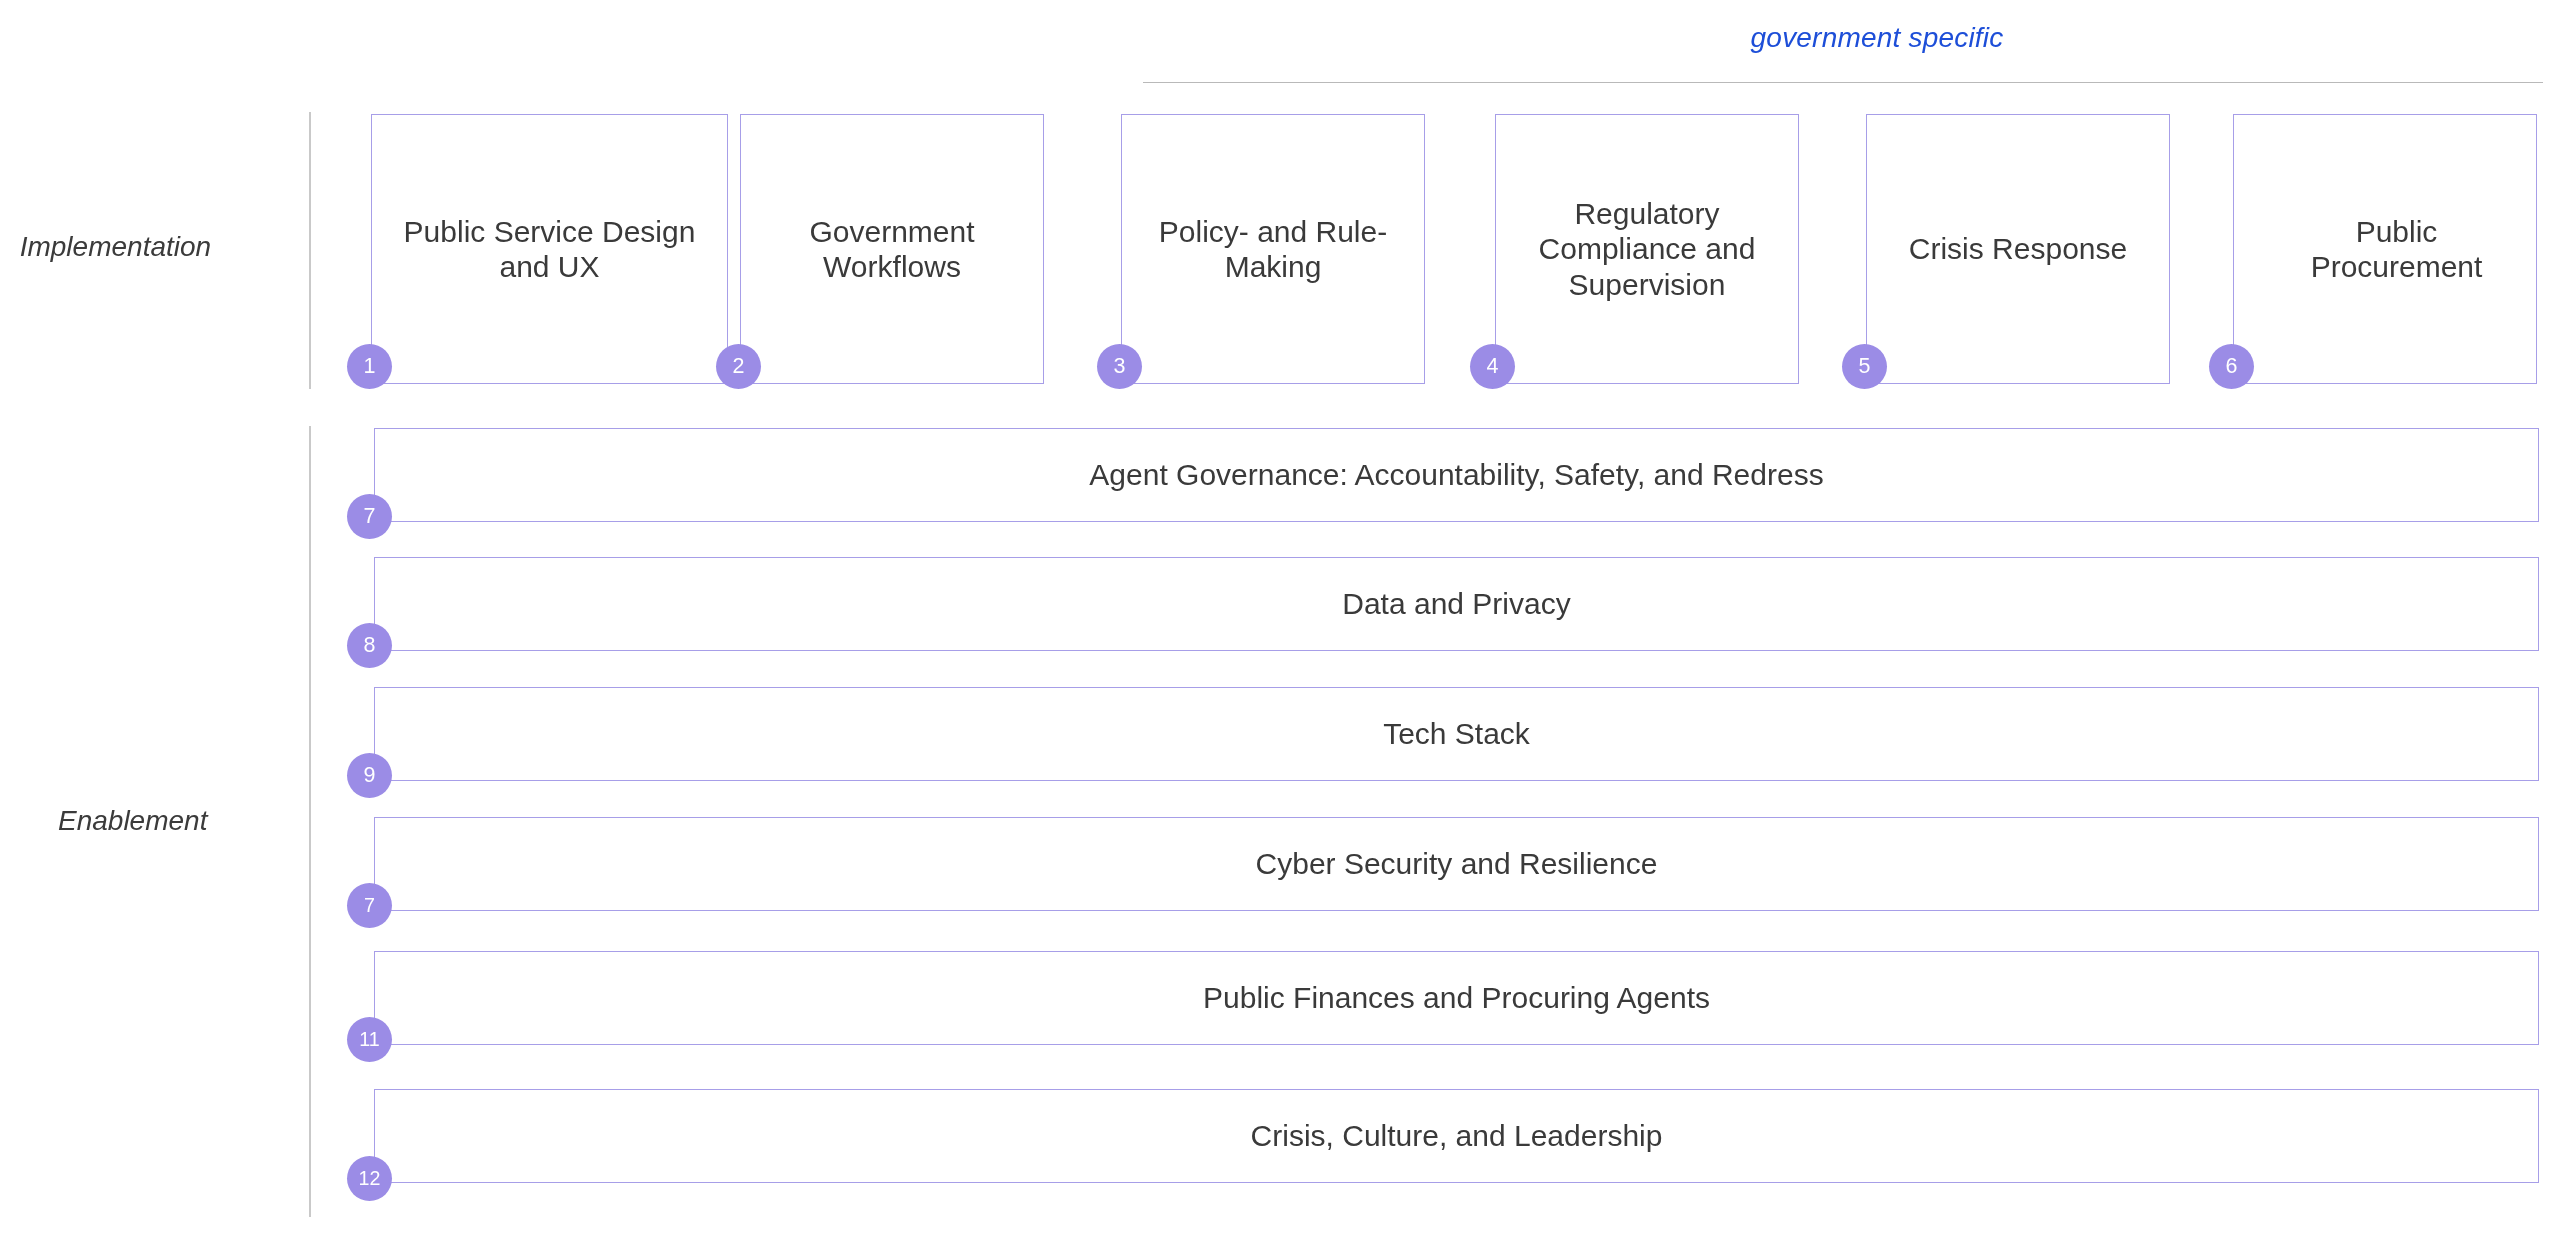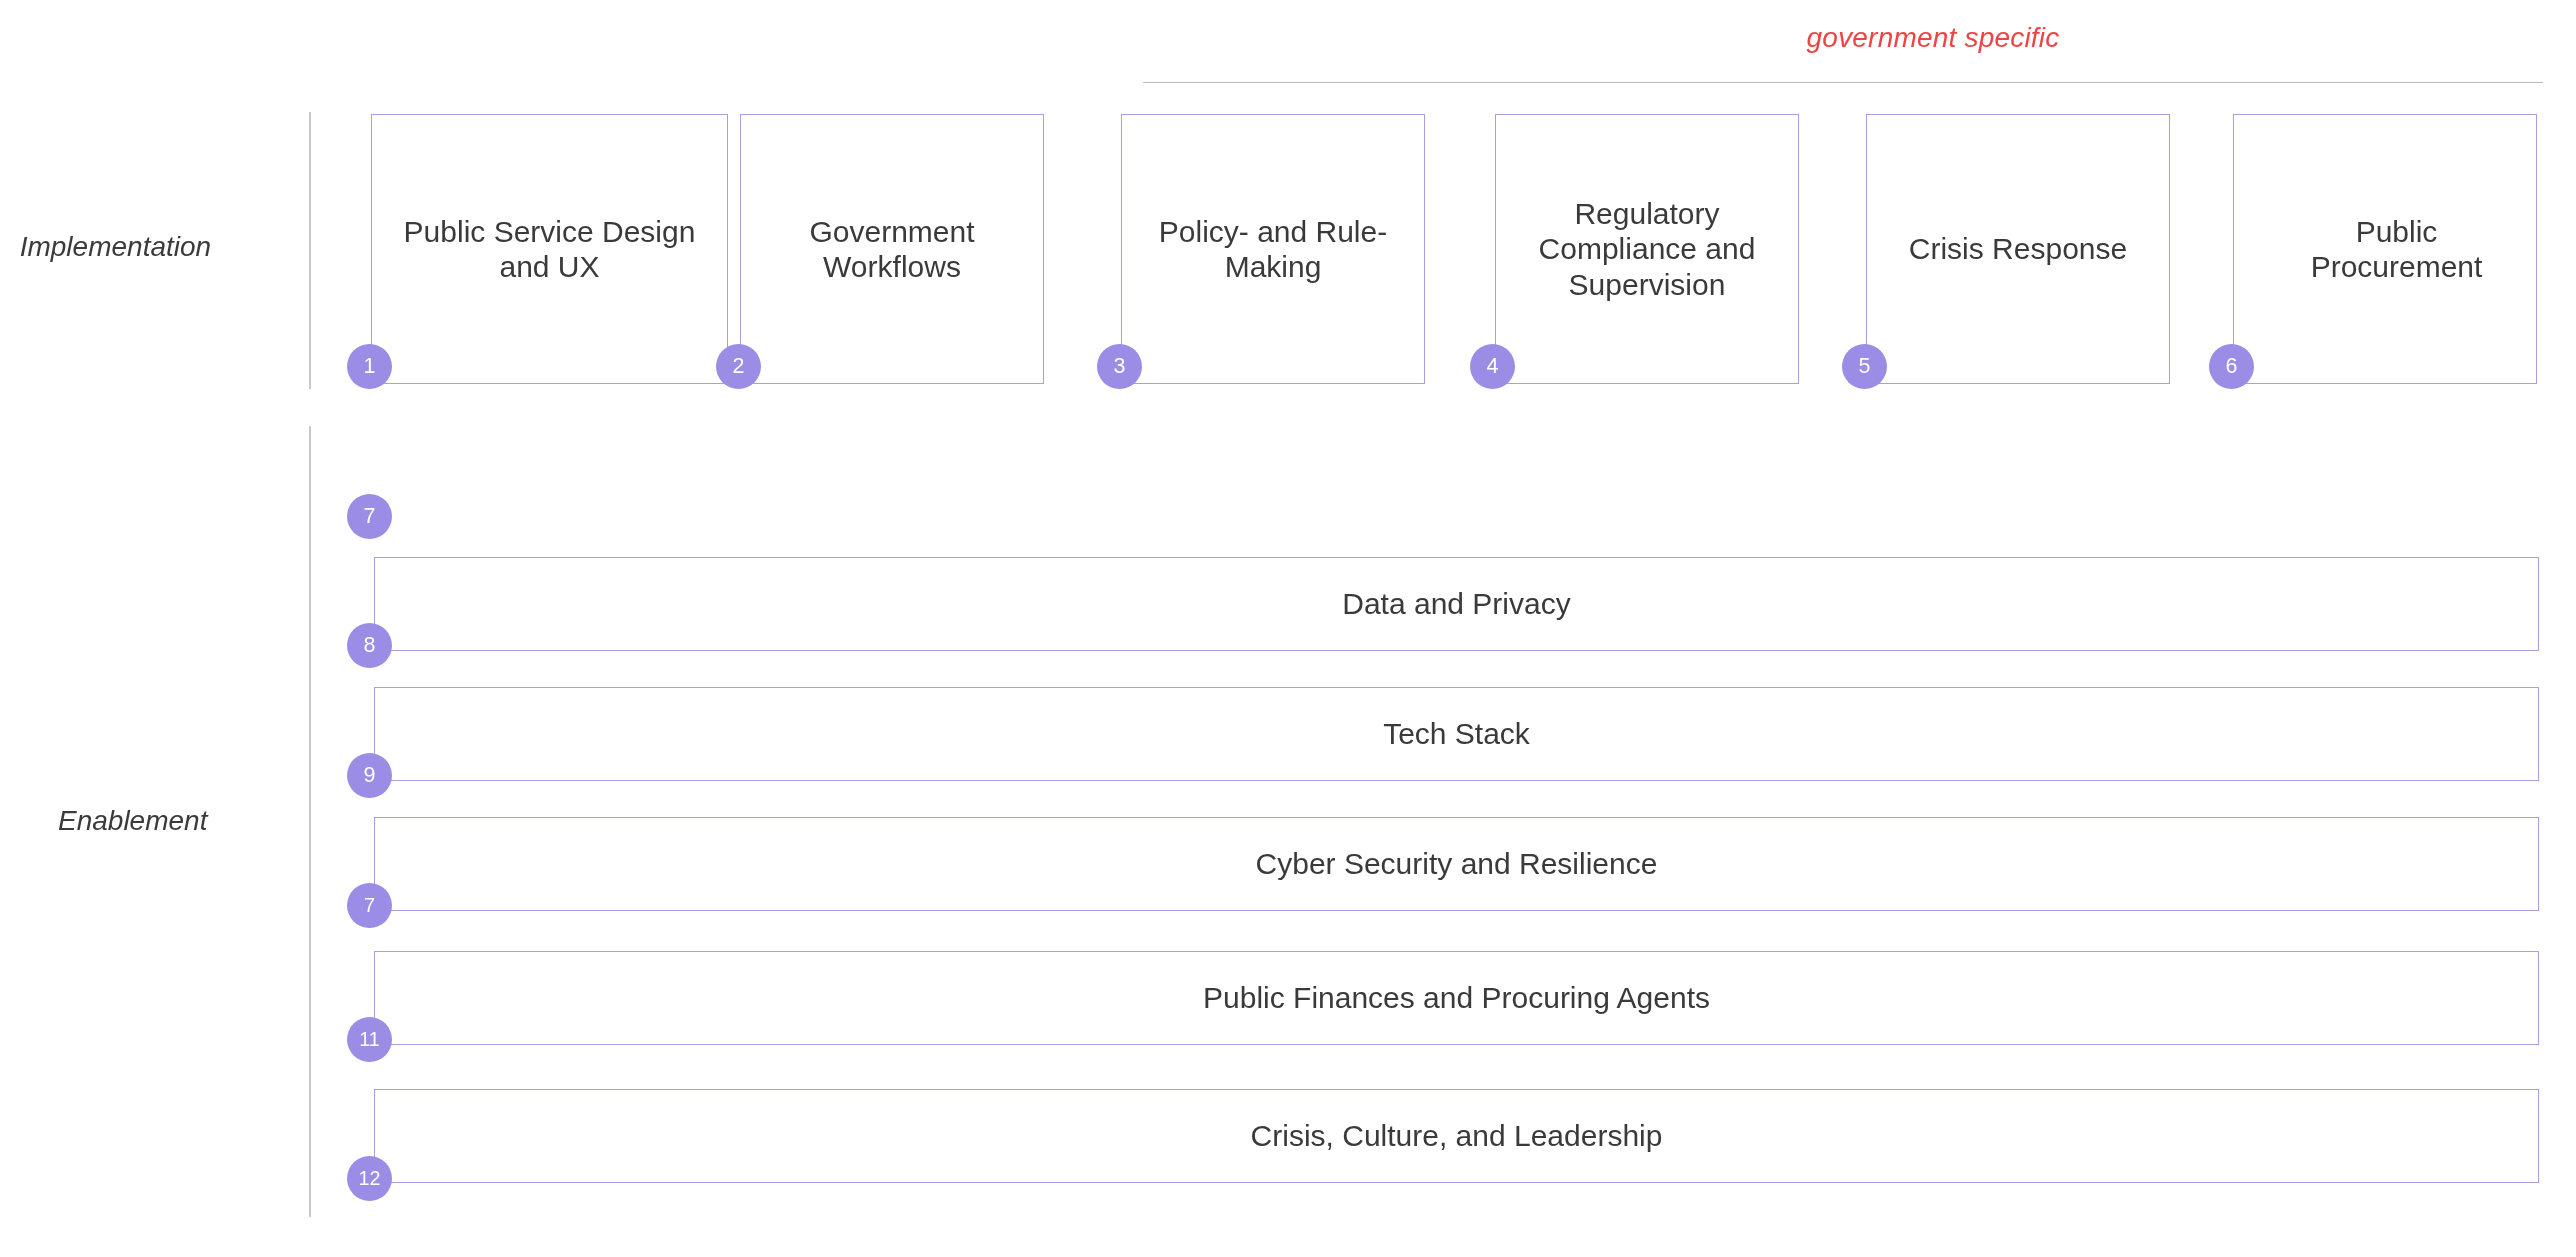--- a/index.html
+++ b/index.html
@@ -18,27 +18,27 @@
 
   #canvas {
     position: relative;
     width: 2576px;
     height: 1258px;
   }
 
   
   .gov-specific-label {
     position: absolute;
-    left: 1763px;
+    left: 1707px;
     top: 21.5px;
     width: 340px;
     text-align: center;
     font-style: italic;
     font-size: 28px;
-    color: #ef4444;
+    color: #1d4ed8;
     letter-spacing: 0.2px;
   }
   .gov-specific-rule {
     position: absolute;
     left: 1143px;
     top: 82px;
     width: 1400px;
     height: 0.9px;
     background: #b9b9b9;
   }
@@ -154,20 +154,23 @@
     <span>5</span>
   </div>
 
   <div class="card top" style="left:2233px; top:114px; width:304px; height:270px;padding-left:32px;">
     <span>Public Procurement</span>
   </div>
   <div class="badge small-num" style="left:2209px; top:344px;">
     <span>6</span>
   </div>
 
+  <div class="card row" style="left:374px; top:428px; width:2165px; height:94px;">
+    <span>Agent Governance: Accountability, Safety, and Redress</span>
+  </div>
   <div class="badge small-num" style="left:347px; top:494px;">
     <span>7</span>
   </div>
 
   <div class="card row" style="left:374px; top:557px; width:2165px; height:94px;">
     <span>Data and Privacy</span>
   </div>
   <div class="badge small-num" style="left:347px; top:623px;">
     <span>8</span>
   </div>

